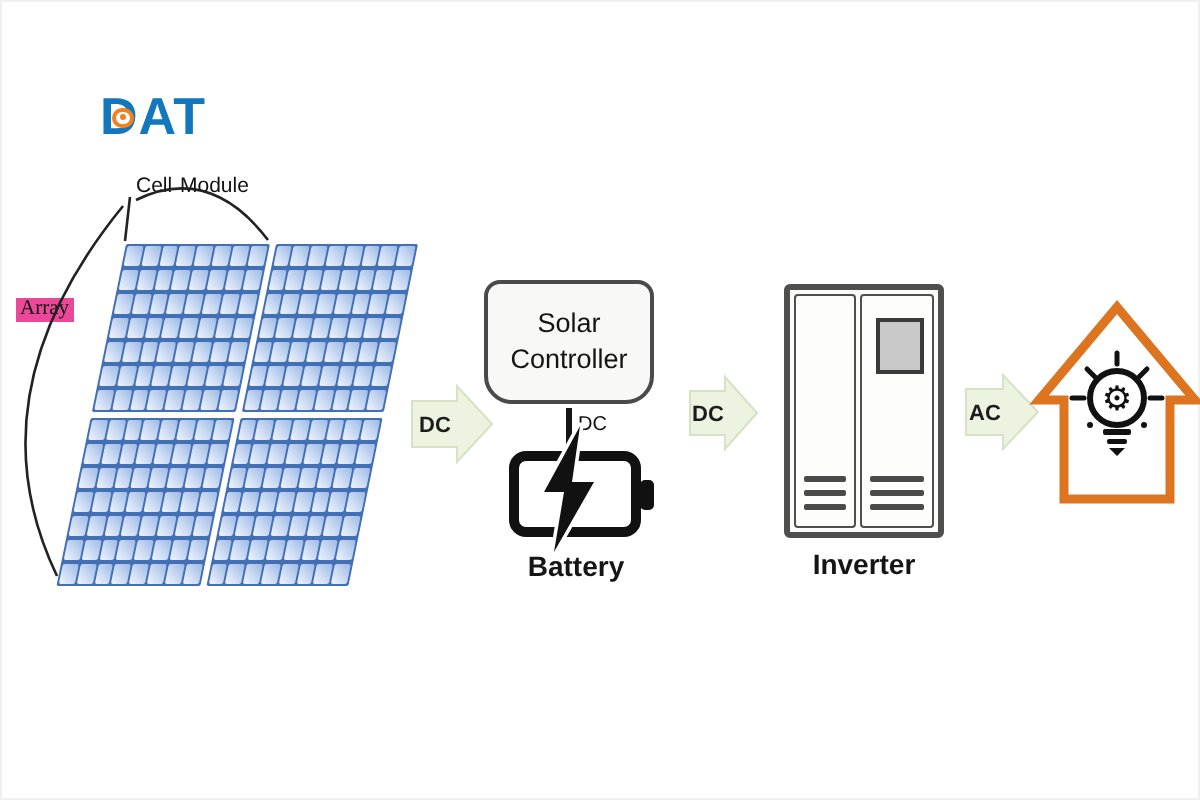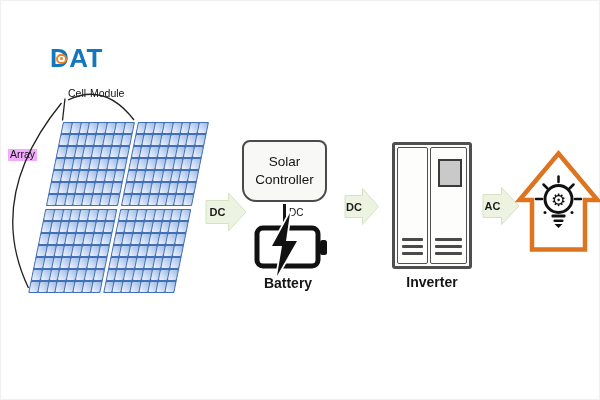--- a/index.html
+++ b/index.html
@@ -13,21 +13,21 @@
   .logo{left:49px;top:44px;font-size:26px;font-weight:900;color:#1277bd;
         letter-spacing:.5px;line-height:1;}
   .logo-ring{position:absolute;left:6px;top:8.5px;width:10.5px;height:10.5px;
         border:2.6px solid #f08220;border-radius:50%;box-sizing:border-box;
         background:#fff;}
   .logo-ring::after{content:"";position:absolute;left:50%;top:50%;width:3.4px;height:3.4px;
         margin:-1.7px 0 0 -1.7px;border-radius:50%;background:#f08220;}
 
   
   .small-label{font-size:10.5px;line-height:1.1;color:#111;}
-  .array-label{background:#f0abfc;padding:0 2px;}
+  .array-label{background:#ec4899;padding:0 2px;font-family:Liberation Serif, serif;}
 
   
   .pv-array{left:62px;top:121px;width:146px;height:171px;display:grid;
         grid-template-columns:1fr 1fr;grid-template-rows:1fr 1fr;gap:3px;
         transform:skewX(-11.5deg);transform-origin:top left;}
   .pv-module{display:grid;column-gap:1px;row-gap:2px;background:#436fb4;
         border:1px solid #436fb4;border-radius:1px;}
   .pv-cell{background:linear-gradient(45deg,#f0f5fd 0%,#ccdbf4 45%,#9bbae4 100%);
         border-radius:1px;}
 

